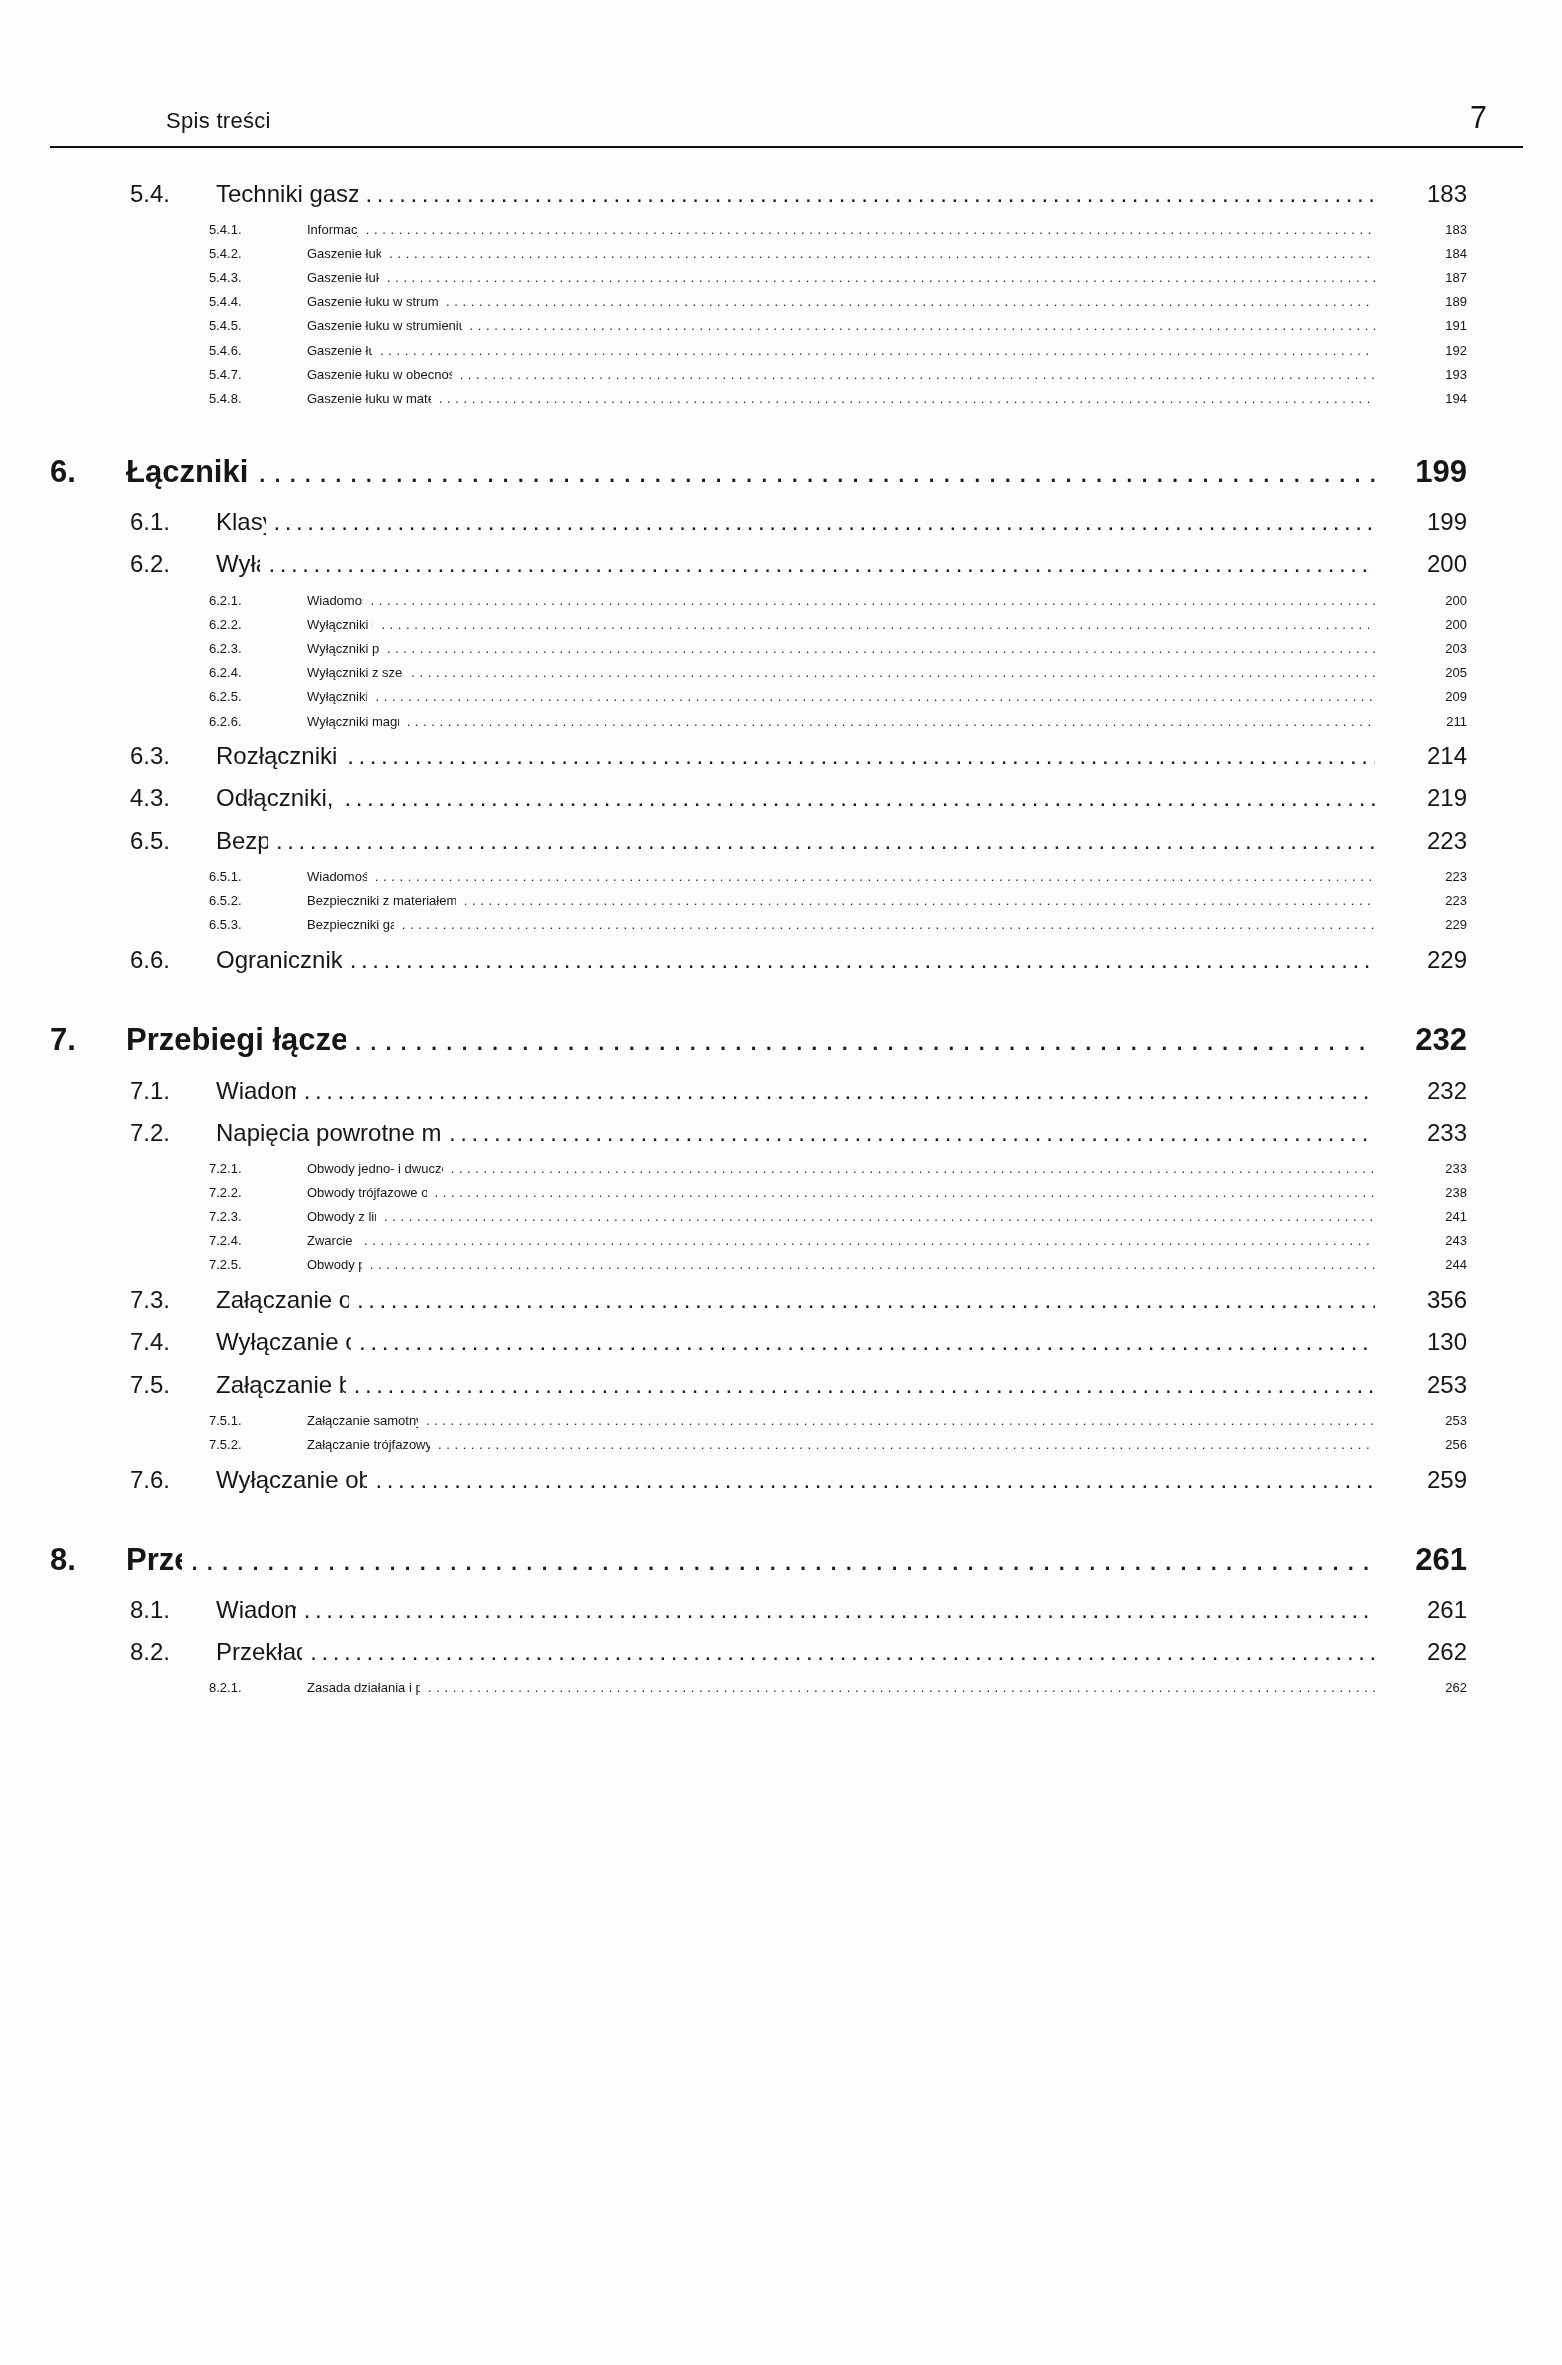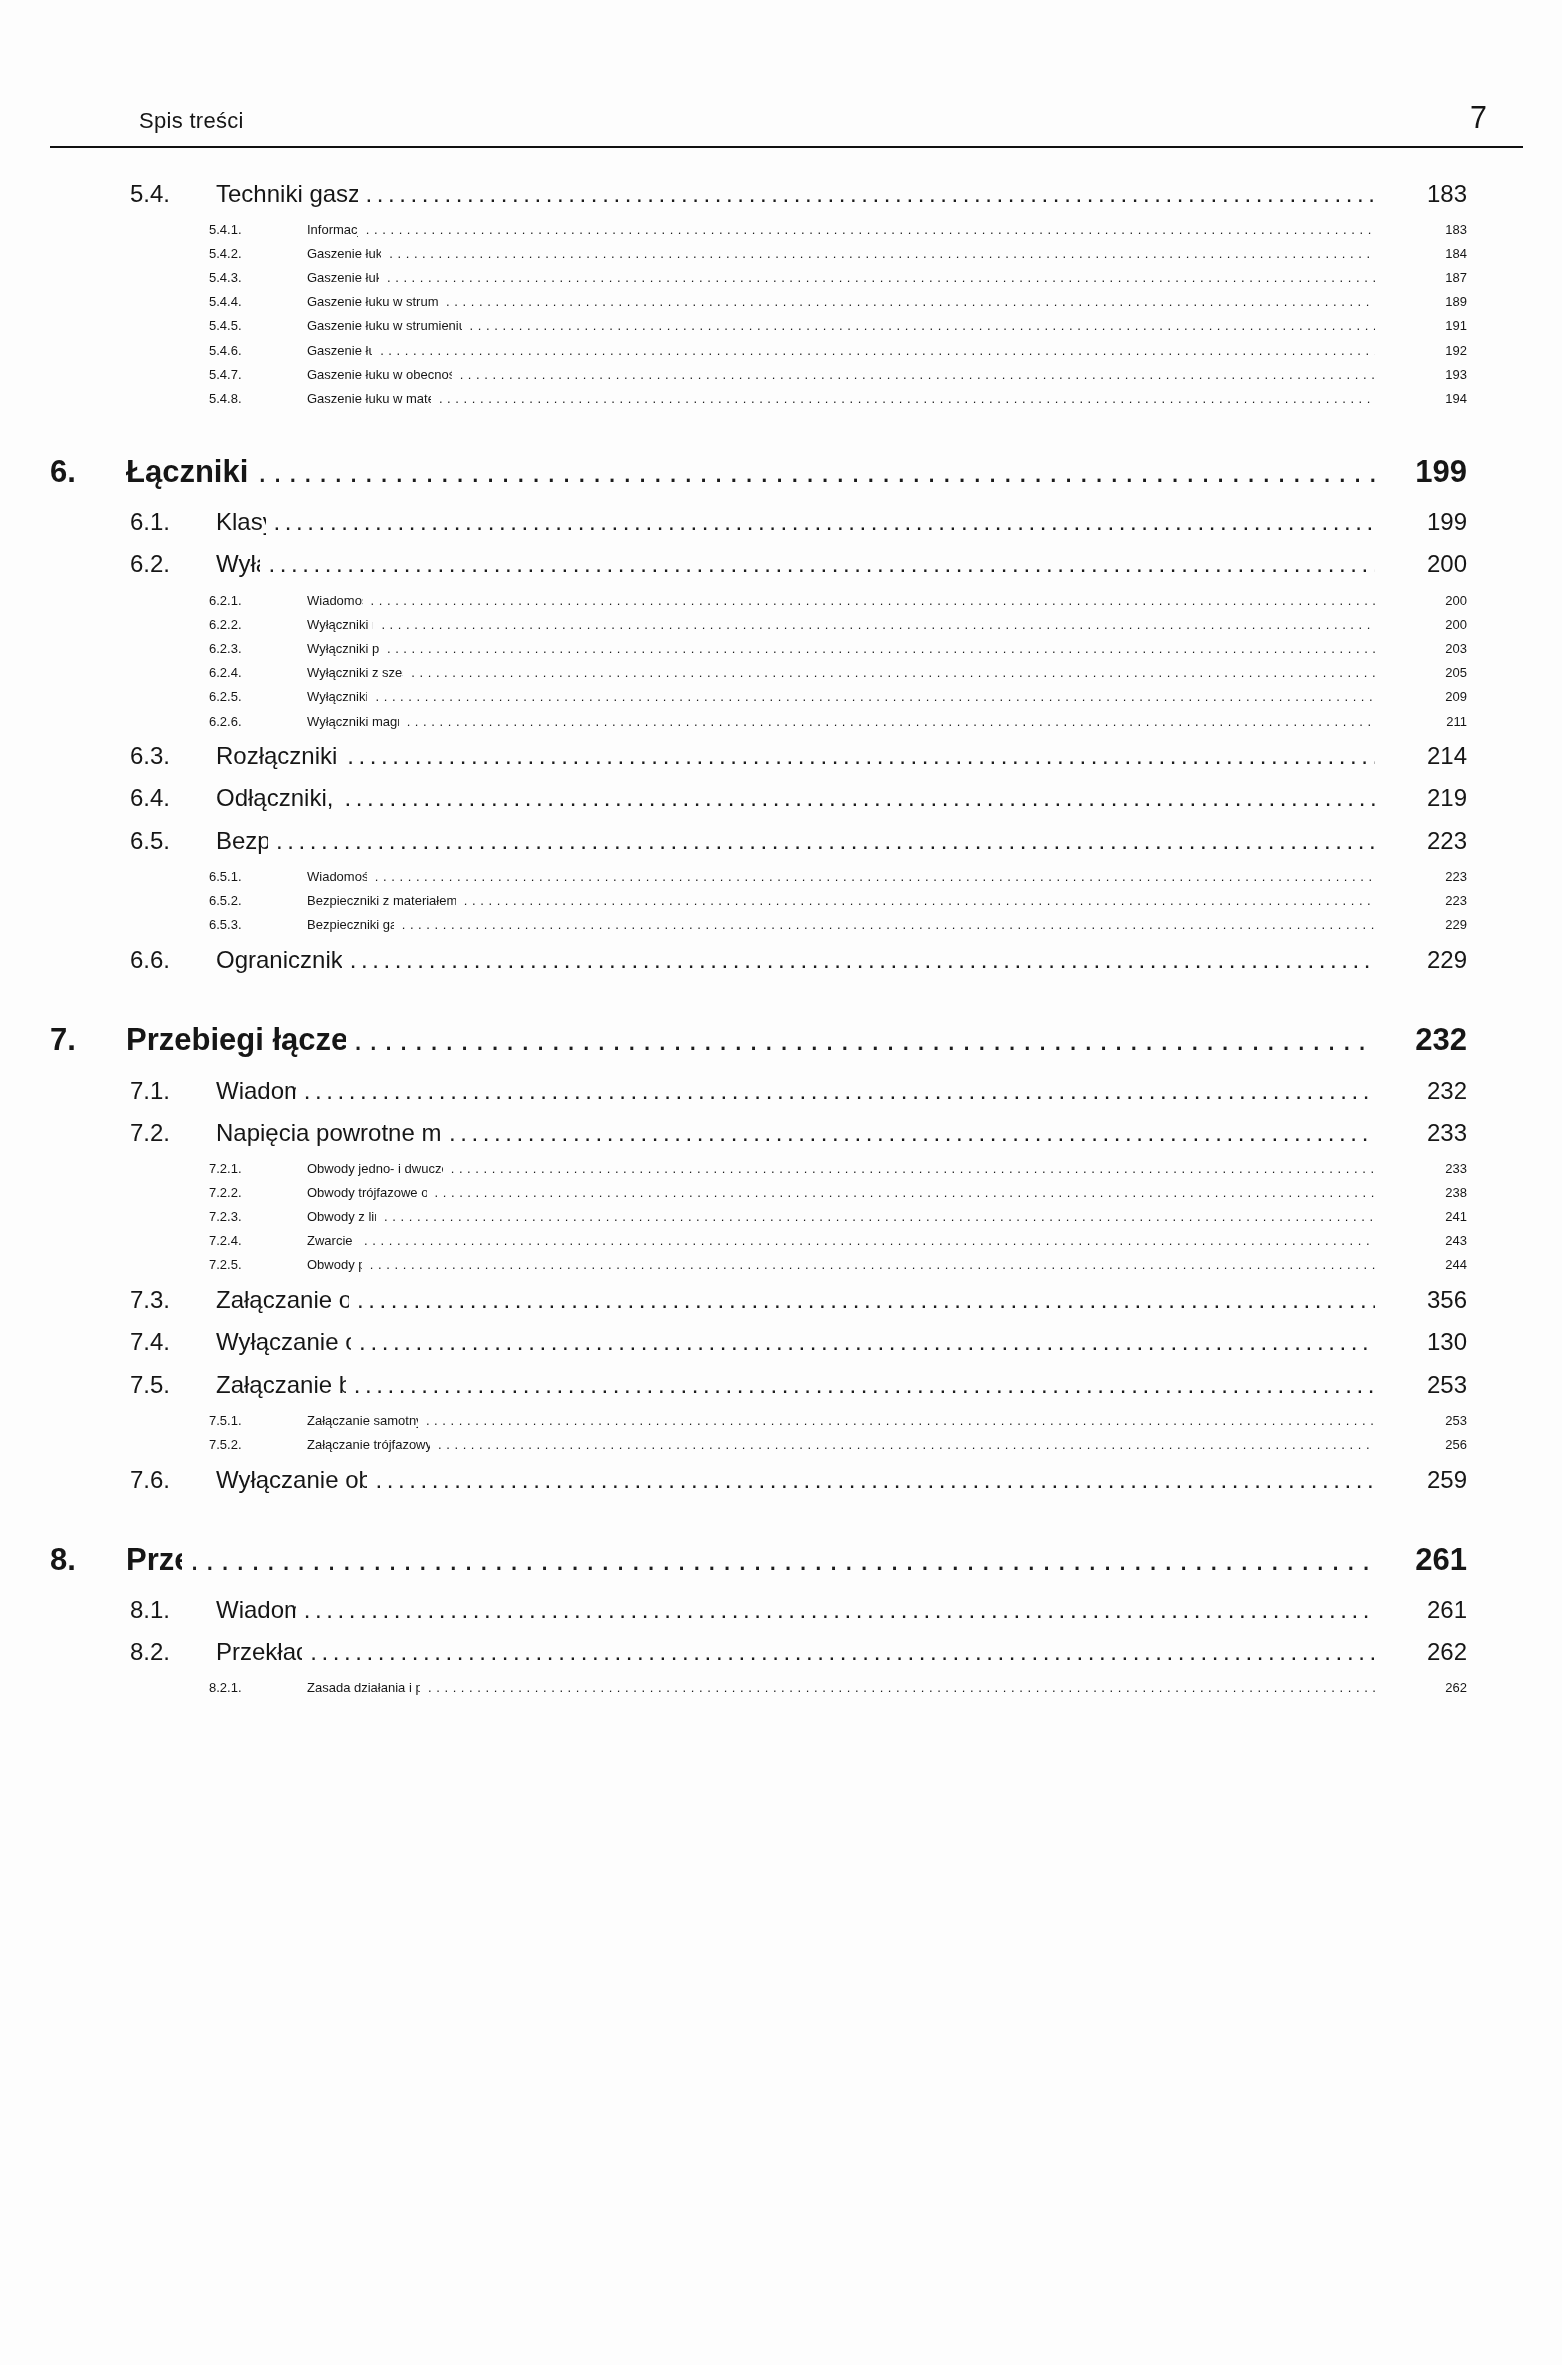--- a/index.html
+++ b/index.html
@@ -24,21 +24,21 @@
 
   
   .page-header {
     display: flex;
     align-items: baseline;
     border-bottom: 2.7px solid #111;
     padding-bottom: 10.6px;
     margin-bottom: 32px;
   }
   .header-title {
-    margin-left: 89px;
+    margin-left: 116px;
     font-size: 22px;
     letter-spacing: 0.3px;
   }
   .header-page-number {
     margin-left: auto;
     margin-right: 36px;
     font-size: 30.5px;
   }
 
   
@@ -213,21 +213,21 @@
     <span class="dots"></span>
     <span class="pg">211</span>
   </div>
       <div class="toc-row lvl2">
     <span class="num">6.3.</span>
     <span class="title">Rozłączniki izolacyjne, styczniki</span>
     <span class="dots"></span>
     <span class="pg">214</span>
   </div>
       <div class="toc-row lvl2">
-    <span class="num">6.4.</span>
+    <span class="num">4.3.</span>
     <span class="title">Odłączniki, uziemniki, zwierniki</span>
     <span class="dots"></span>
     <span class="pg">219</span>
   </div>
       <div class="toc-row lvl2">
     <span class="num">6.5.</span>
     <span class="title">Bezpieczniki</span>
     <span class="dots"></span>
     <span class="pg">223</span>
   </div>

